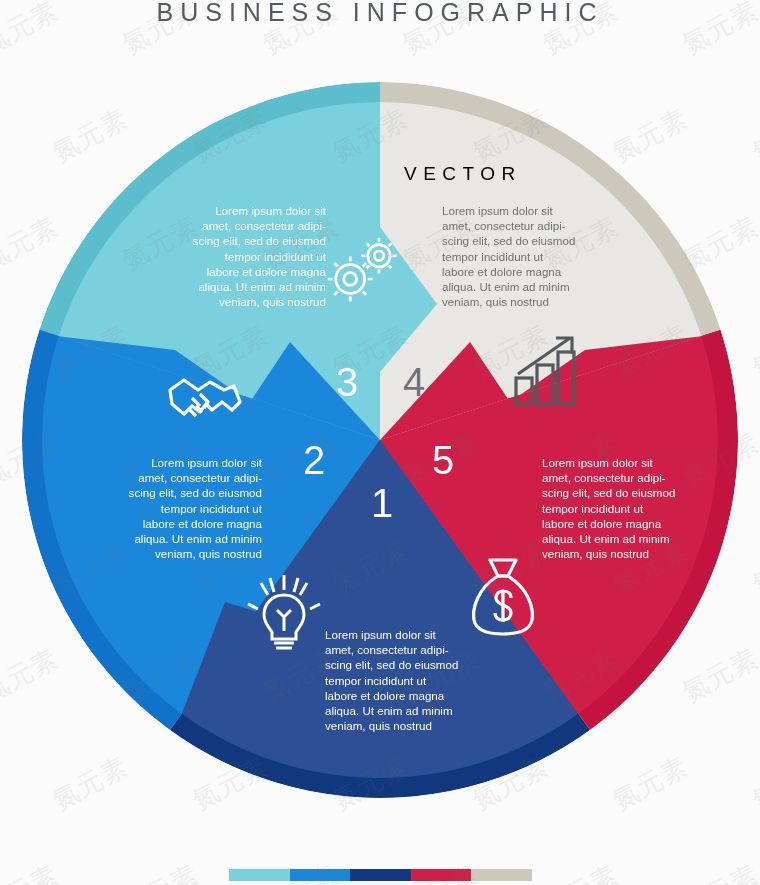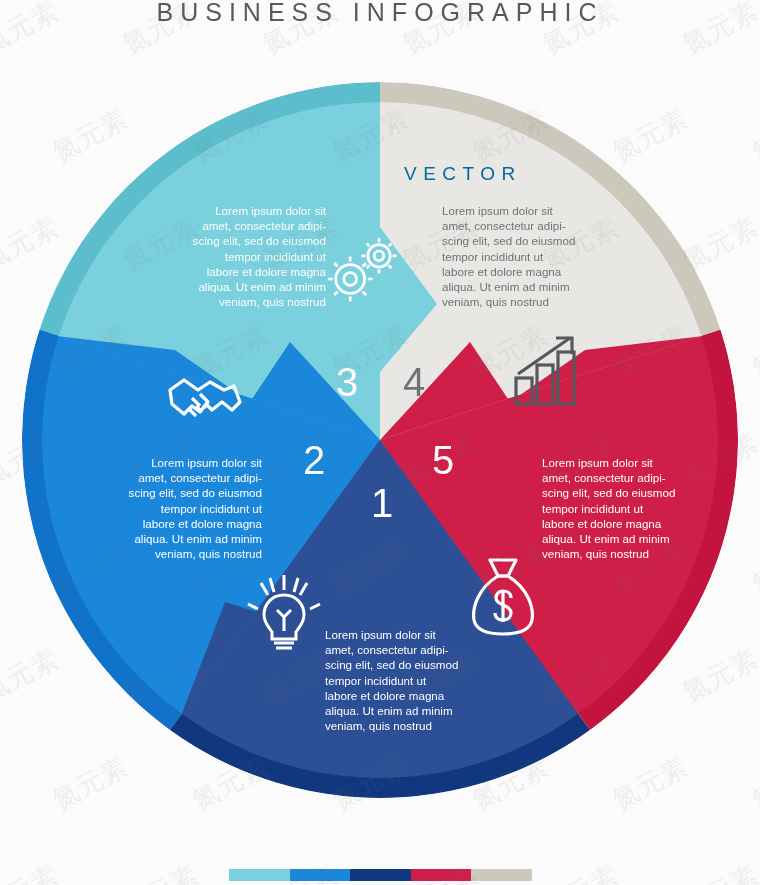--- a/index.html
+++ b/index.html
@@ -38,21 +38,21 @@
   .blk.light{color:#ffffff;}
   .blk.dark{color:#6f7276;}
   .blk.right{text-align:right;}
   .blk.left{text-align:left;}
 
   .vector{
     position:absolute;
     left:404px;top:163px;
     font-size:19px;
     letter-spacing:6.5px;
-    color:#0369a1;
+    color:#000000;
   }
 
   
   .num{
     position:absolute;
     font-size:40px;
     line-height:40px;
     font-weight:300;
     font-family:"Liberation Sans", sans-serif;
   }

